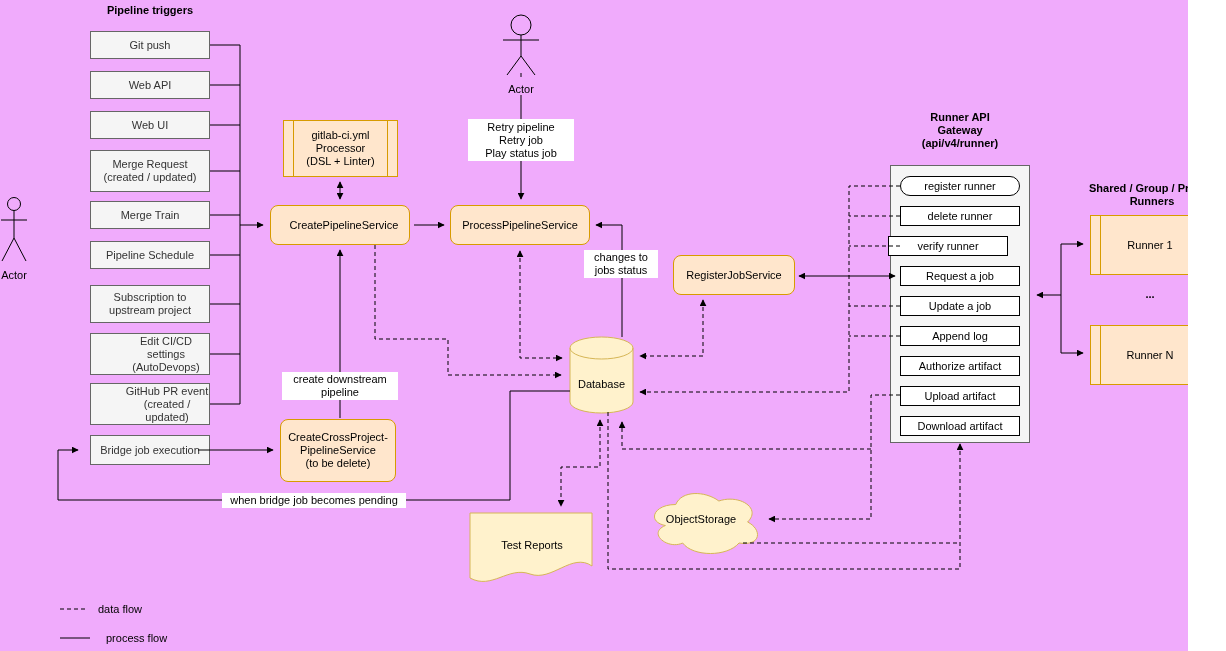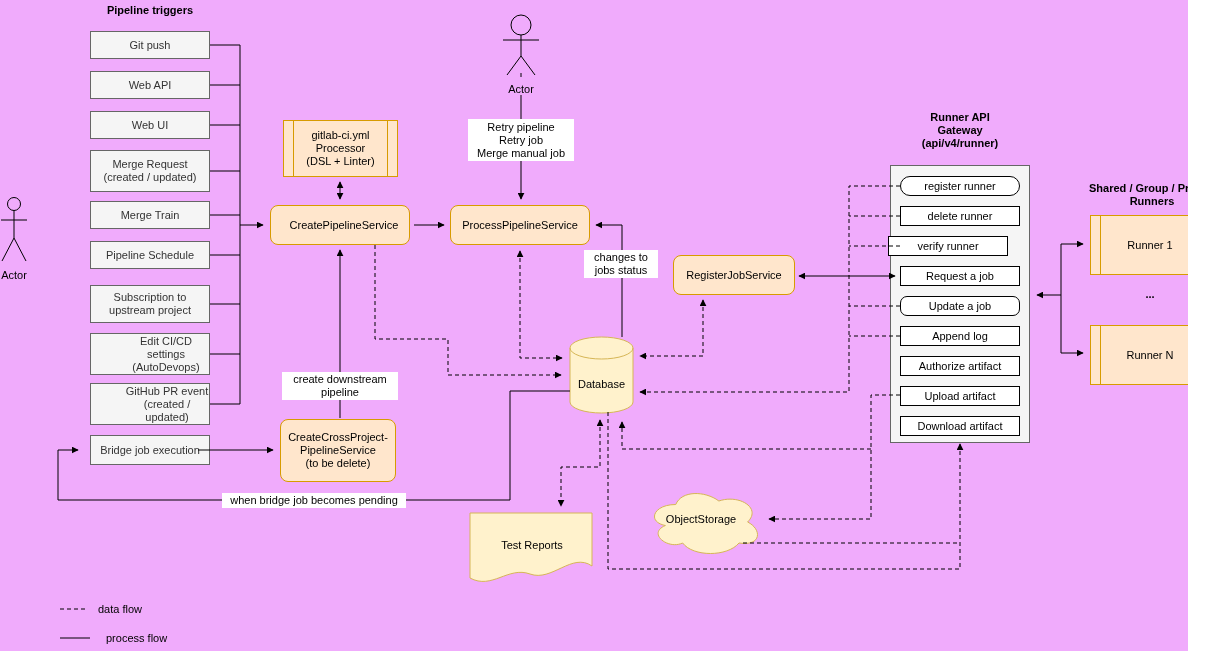--- a/index.html
+++ b/index.html
@@ -91,35 +91,35 @@
   <div class="node lbl" style="left:491px;top:538px;width:82px;height:14px;">Test Reports</div>
 
   <div class="node lbl bold multi" style="left:905px;top:108px;width:110px;height:44px;">Runner API
 Gateway
 (api/v4/runner)</div>
   <div class="node gw" style="left:890px;top:165px;width:140px;height:278px;"></div>
   <div class="node ep" style="left:900px;top:176px;width:120px;height:20px;border-radius:10px;">register runner</div>
   <div class="node ep" style="left:900px;top:206px;width:120px;height:20px;">delete runner</div>
   <div class="node ep" style="left:888px;top:236px;width:120px;height:20px;">verify runner</div>
   <div class="node ep" style="left:900px;top:266px;width:120px;height:20px;">Request a job</div>
-  <div class="node ep" style="left:900px;top:296px;width:120px;height:20px;border-radius:7px;">Update a job</div>
+  <div class="node ep" style="left:900px;top:296px;width:120px;height:20px;">Update a job</div>
   <div class="node ep" style="left:900px;top:326px;width:120px;height:20px;">Append log</div>
   <div class="node ep" style="left:900px;top:356px;width:120px;height:20px;">Authorize artifact</div>
   <div class="node ep" style="left:900px;top:386px;width:120px;height:20px;">Upload artifact</div>
   <div class="node ep" style="left:900px;top:416px;width:120px;height:20px;">Download artifact</div>
 
   <div class="node lbl bold multi" style="left:1078px;top:180px;width:148px;height:30px;">Shared / Group / Project
 Runners</div>
   <div class="node proc" style="left:1090px;top:215px;width:120px;height:60px;">Runner 1</div>
   <div class="node lbl bold" style="left:1140px;top:286px;width:20px;height:16px;">...</div>
   <div class="node proc" style="left:1090px;top:325px;width:120px;height:60px;">Runner N</div>
 
   <div class="node elbl multi" style="left:468px;top:119px;width:106px;height:42px;">Retry pipeline
 Retry job
-Merge manual job</div>
+Play status job</div>
   <div class="node elbl multi" style="left:584px;top:250px;width:74px;height:28px;">changes to
 jobs status</div>
   <div class="node elbl multi" style="left:282px;top:372px;width:116px;height:28px;">create downstream
 pipeline</div>
   <div class="node elbl nowrap" style="left:222px;top:493px;width:184px;height:15px;">when bridge job becomes pending</div>
 
   <div class="node lbl" style="left:98px;top:602px;width:60px;height:14px;justify-content:flex-start;">data flow</div>
   <div class="node lbl" style="left:106px;top:631px;width:80px;height:14px;justify-content:flex-start;">process flow</div>
 
   <svg id="edges" class="layer" width="1226" height="651">

